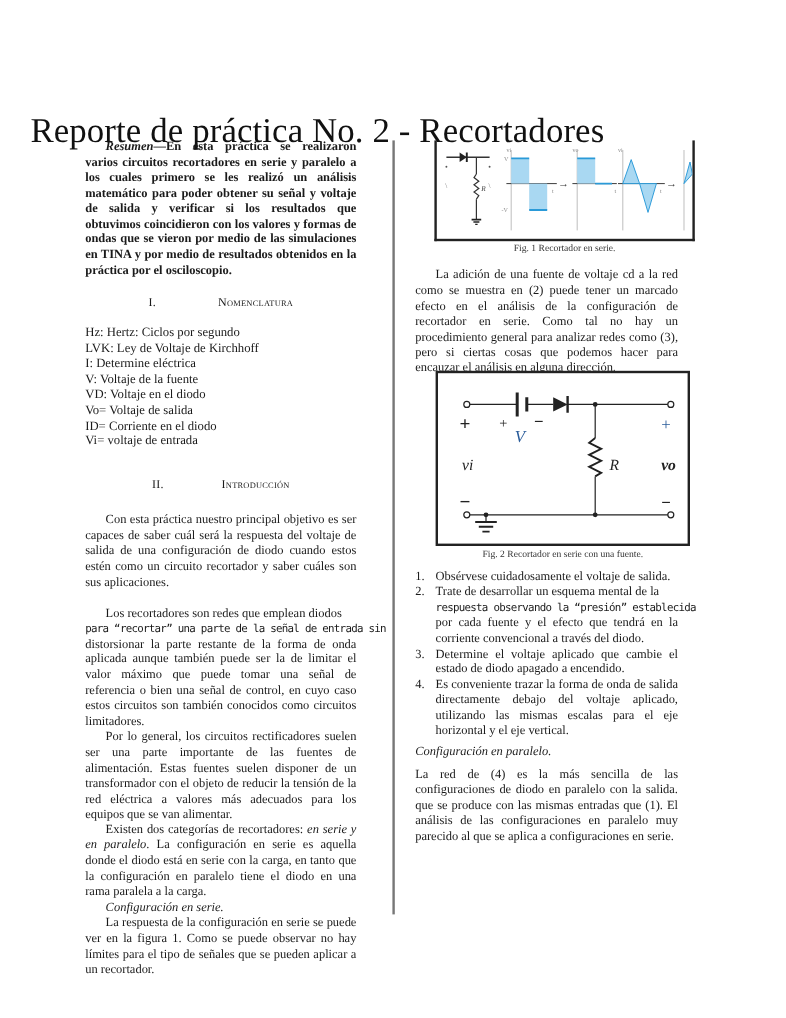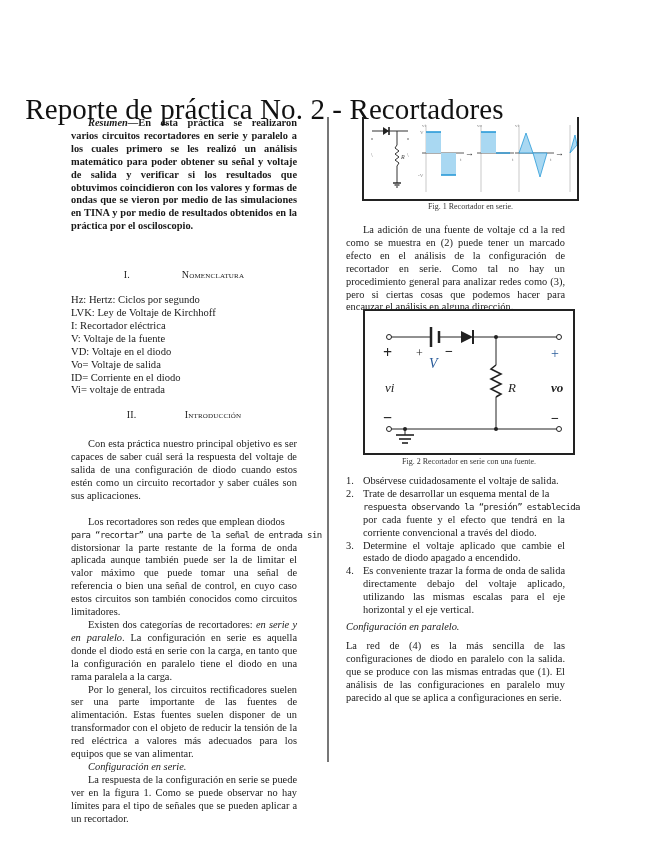--- a/index.html
+++ b/index.html
@@ -35,40 +35,40 @@
 </head>
 <body>
 
 <h1 class="title">Reporte de práctica No. 2 - Recortadores</h1>
 
 <div class="divider"></div>
 
 <div class="col col-left">
   <p class="p abstract indent"><span class="lead">Resumen</span><span>—</span><span>En esta práctica se realizaron varios circuitos recortadores en serie y paralelo a los cuales primero se les realizó un análisis matemático para poder obtener su señal  y voltaje de salida y verificar si los resultados que obtuvimos coincidieron con los valores y formas de ondas que se vieron por medio de las simulaciones en TINA y por medio de resultados obtenidos en la práctica por el osciloscopio.</span></p>
 
-  <div class="sec-head" style="margin-top:36px;"><span class="num">I.</span><span class="sc">Nomenclatura</span></div>
+  <div class="sec-head" style="margin-top:14px;"><span class="num">I.</span><span class="sc">Nomenclatura</span></div>
 
   <ul class="nom-list">
     <li>Hz: Hertz: Ciclos por segundo</li>
     <li>LVK: Ley de Voltaje de Kirchhoff</li>
-    <li>I: Recortador eléctrica</li>
+    <li>I: Determine eléctrica</li>
     <li>V: Voltaje de la fuente</li>
     <li>VD: Voltaje en el diodo</li>
     <li>Vo= Voltaje de salida</li>
     <li>ID= Corriente en el diodo</li>
     <li>Vi= voltaje de entrada</li>
   </ul>
 
-  <div class="sec-head" style="margin-top:12px; margin-bottom:16px;"><span class="num">II.</span><span class="sc">Introducción</span></div>
+  <div class="sec-head" style="margin-top:24px; margin-bottom:16px;"><span class="num">II.</span><span class="sc">Introducción</span></div>
 
   <p class="p justify indent">Con esta práctica nuestro principal objetivo es ser capaces de saber cuál será la respuesta del voltaje de salida de una configuración de diodo cuando estos estén como un circuito recortador y saber cuáles son sus aplicaciones.</p>
   <div class="gap"></div>
   <p class="p justify indent"><span>Los recortadores son redes que emplean diodos</span><br><span class="boldline">para “recortar” una parte de la señal de entrada sin</span><br><span>distorsionar la parte restante de la forma  de onda aplicada aunque también puede ser la de limitar el valor máximo que puede tomar una señal de referencia o bien una señal de control, en cuyo caso estos circuitos son también conocidos como circuitos limitadores.</span></p>
+  <p class="p justify indent">Por lo general, los circuitos rectificadores suelen ser una parte importante de las fuentes de alimentación. Estas fuentes suelen disponer de un transformador con el objeto de reducir la tensión de la red eléctrica a valores más adecuados para los equipos que se van alimentar.</p>
   <p class="p justify indent"><span>Existen dos categorías de recortadores: </span><span class="ital">en serie y en paralelo</span><span>. La configuración en serie es aquella donde el diodo está en serie con la carga, en tanto que la configuración en paralelo tiene el diodo en una rama paralela a la carga.</span></p>
-  <p class="p justify indent">Por lo general, los circuitos rectificadores suelen ser una parte importante de las fuentes de alimentación. Estas fuentes suelen disponer de un transformador con el objeto de reducir la tensión de la red eléctrica a valores más adecuados para los equipos que se van alimentar.</p>
   <p class="p ital indent">Configuración en serie.</p>
   <p class="p justify indent">La respuesta de la configuración en serie se puede ver en la figura 1. Como se puede observar no hay límites para el tipo de señales que se pueden aplicar a un recortador.</p>
 </div>
 
 <div class="fig1">
   <svg width="213" height="82" viewBox="0 0 213 82">
 
     <line x1="8" y1="14" x2="44" y2="14" stroke="#333" stroke-width="1.2"></line>
     <polygon points="19,10 19,18 25,14" fill="#222"></polygon>
     <line x1="25" y1="10" x2="25" y2="18" stroke="#222" stroke-width="1.6"></line>

